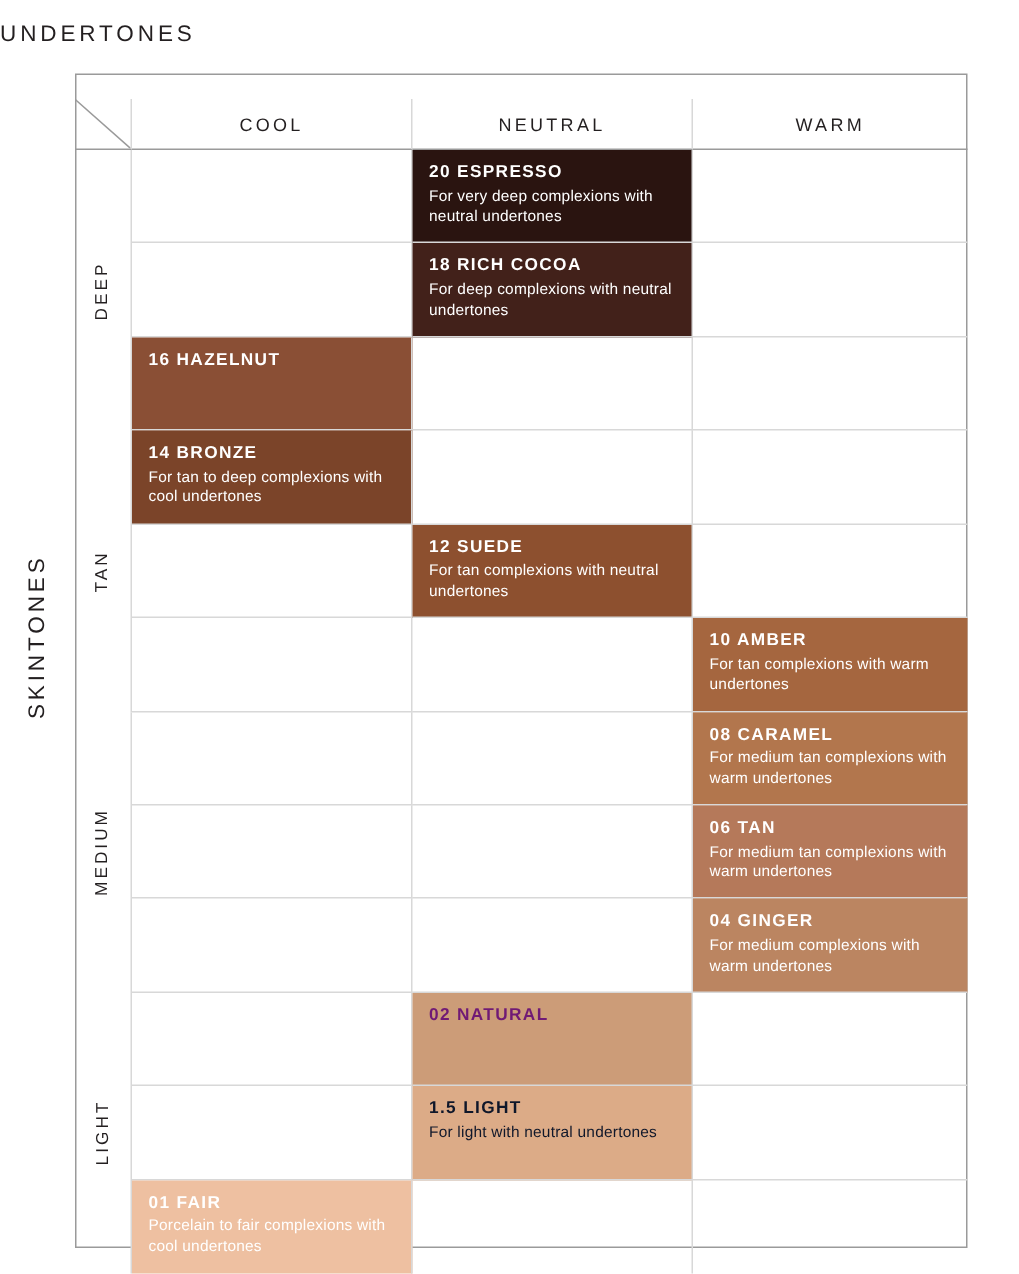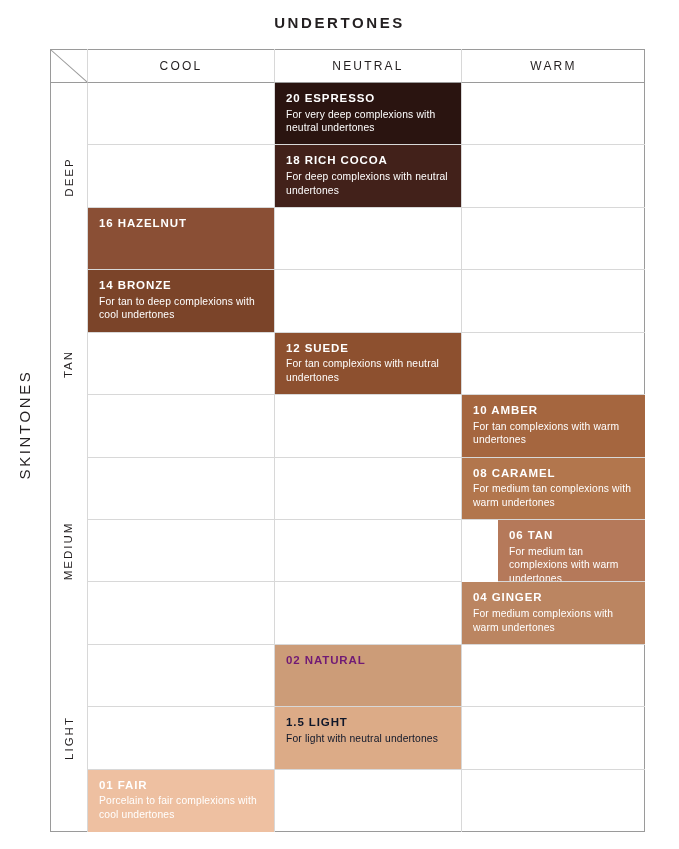--- a/index.html
+++ b/index.html
@@ -15,24 +15,24 @@
     position: relative;
     overflow: hidden;
   }
 
   
   .top-title {
     position: absolute;
     top: 14px;
     left: 0;
     width: 679px;
-    text-align: center;
+    text-align: left;
     font-size: 15px;
     letter-spacing: 2.6px;
-    font-weight: 700;
+    font-weight: 400;
     color: #231f20;
   }
 
   
   .left-title {
     position: absolute;
     left: 10px;
     top: 0;
     width: 30px;
     height: 849px;
@@ -55,21 +55,21 @@
     top: 49px;
     width: 595px;
     height: 783px;
     border: 1px solid #9a9a9a;
     box-sizing: border-box;
   }
 
   .grid {
     position: absolute;
     left: 50px;
-    top: 49px;
+    top: 66px;
     width: 595px;
     height: 783px;
     box-sizing: border-box;
     display: grid;
     grid-template-columns: 38px 187px 187px 183px;
     grid-template-rows: 34px repeat(12, 1fr);
   }
 
   .cell {
     border-right: 1px solid #d8d8d8;
@@ -232,21 +232,21 @@
   <div class="cell"></div>
   <div class="cell last-col" style="background:#b2764d;">
     <div class="sw" style="color:#ffffff;">
       <div class="name">08 CARAMEL</div>
       <div class="desc">For medium tan complexions with warm undertones</div>
     </div>
   </div>
 
   <div class="cell"></div>
   <div class="cell"></div>
-  <div class="cell last-col" style="background:#b5795a;margin-left:36px;">
+  <div class="cell last-col" style="background:#b5795a;">
     <div class="sw" style="color:#ffffff;">
       <div class="name">06 TAN</div>
       <div class="desc">For medium tan complexions with warm undertones</div>
     </div>
   </div>
 
   <div class="cell"></div>
   <div class="cell"></div>
   <div class="cell last-col" style="background:#bb8561;">
     <div class="sw" style="color:#ffffff;">

